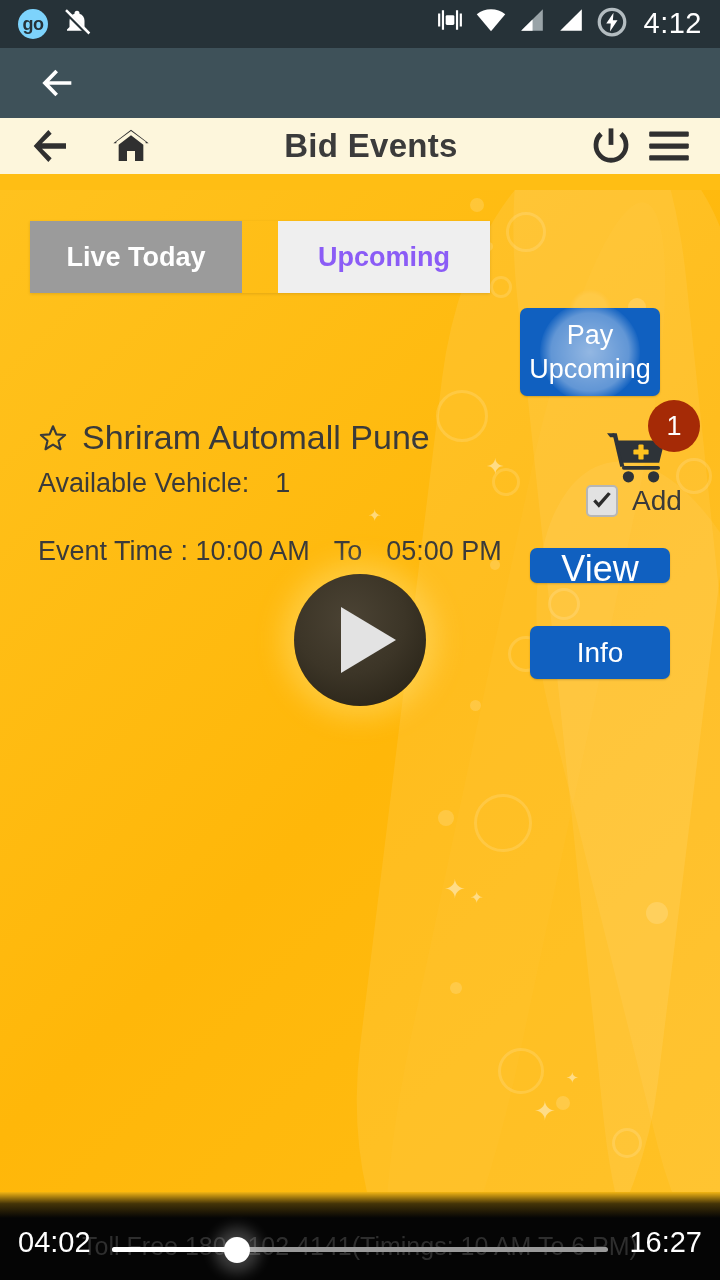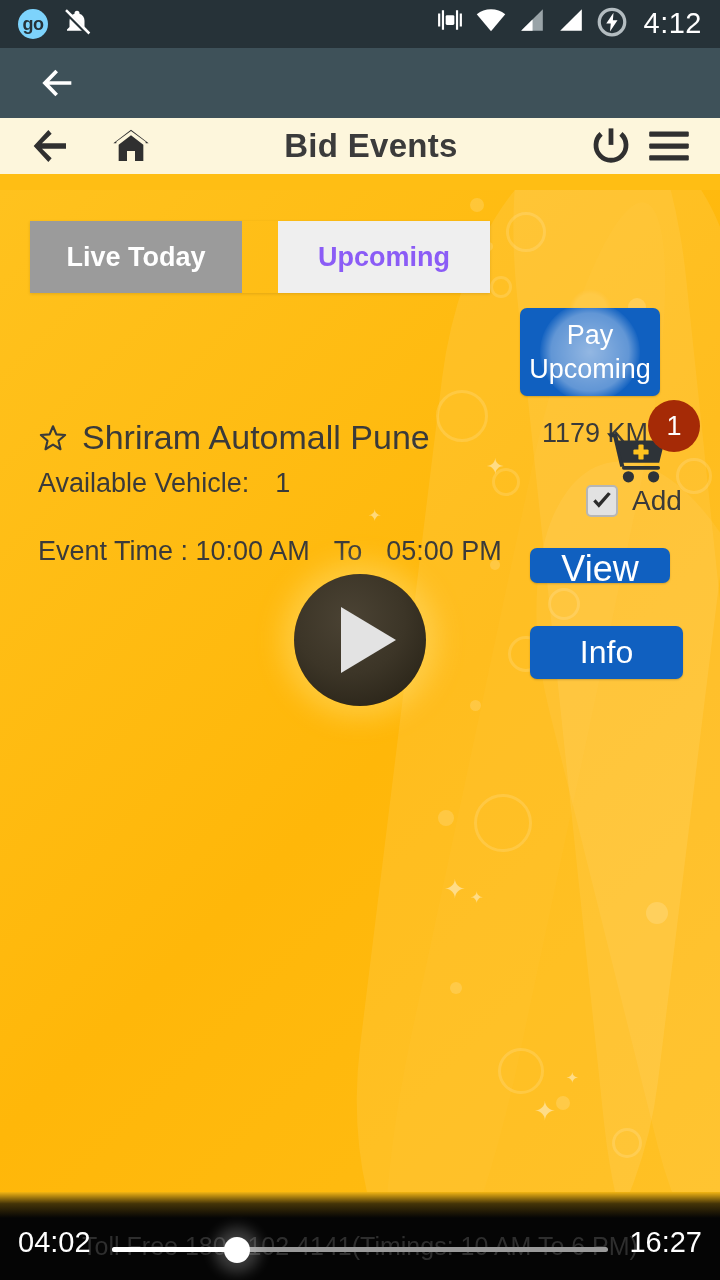--- a/index.html
+++ b/index.html
@@ -269,22 +269,22 @@
     z-index: 1;
     pointer-events: none;
   }
   #view-button {
     left: 530px; top: 358px;
     width: 140px; height: 35px;
     font-size: 36px;
   }
   #info-button {
     left: 530px; top: 436px;
-    width: 153px; height: 53px;
-    font-size: 32px;
+    width: 140px; height: 53px;
+    font-size: 28px;
   }
 
   
   #event-card {
     position: absolute;
     left: 0; top: 0;
     width: 720px; height: 100%;
     z-index: 18;
   }
   .ev-row {
@@ -595,27 +595,20 @@
         <span>Available Vehicle:</span>
         <span>1</span>
       </div>
 
       <div class="ev-row" id="event-time-row">
         <span>Event Time : 10:00 AM</span>
         <span>To</span>
         <span>05:00 PM</span>
       </div>
 
-      <div id="distance-row">
-        <span>1179 KM</span>
-        <svg width="22" height="28" viewBox="0 0 16 22">
-          <path d="M8 0.6 C3.9 0.6 0.8 3.7 0.8 7.7 C0.8 12.5 8 21.4 8 21.4 C8 21.4 15.2 12.5 15.2 7.7 C15.2 3.7 12.1 0.6 8 0.6 Z" fill="#2E2E2E"></path>
-          <circle cx="8" cy="7.6" r="2.6" fill="#FFBE14"></circle>
-        </svg>
-      </div>
 
       <div id="add-row">
         <div id="add-checkbox">
           <svg width="22" height="22" viewBox="0 0 24 24">
             <path d="M2.4 12.6 L8.6 19.4 L21.6 4.4 L18.6 2.4 L8.4 13.8 L5.0 10.0 Z" fill="#2B2B2B"></path>
           </svg>
         </div>
         <span id="add-label">Add</span>
       </div>
     </div>

